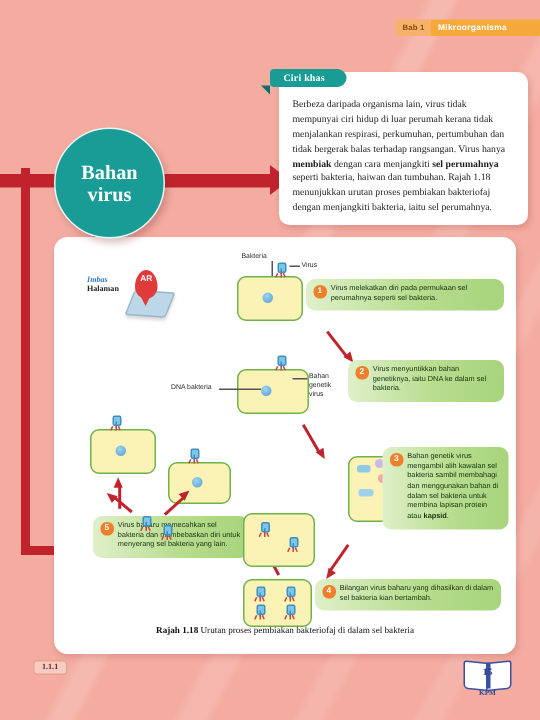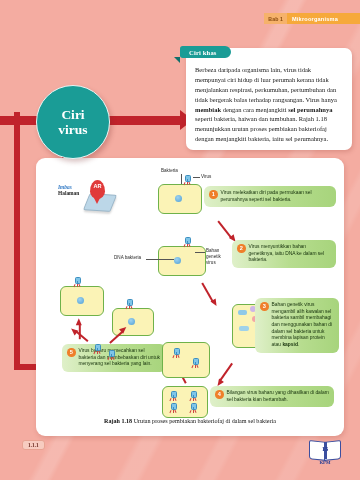--- a/index.html
+++ b/index.html
@@ -145,21 +145,21 @@
 </div>
 
 <div class="redline rl-h-left"></div>
 <div class="redline rl-v-outer"></div>
 <div class="redline rl-h-outer"></div>
 <div class="redline rl-v-inner"></div>
 <div class="redline rl-arrow-h"></div>
 <div class="arrow-head"></div>
 
 <div class="circle">
-  <span>Ciri</span>
+  <span>Bahan</span>
   <span>virus</span>
 </div>
 
 <div class="card">
   <div class="card-tab">Ciri khas</div>
   <div class="card-body">
     <span>Berbeza daripada organisma lain, virus tidak mempunyai ciri hidup di luar perumah kerana tidak menjalankan respirasi, perkumuhan, pertumbuhan dan tidak bergerak balas terhadap rangsangan. Virus hanya </span><b>membiak</b><span> dengan cara menjangkiti </span><b>sel perumahnya</b><span> seperti bakteria, haiwan dan tumbuhan. Rajah 1.18 menunjukkan urutan proses pembiakan bakteriofaj dengan menjangkiti bakteria, iaitu sel perumahnya.</span>
   </div>
 </div>
 

